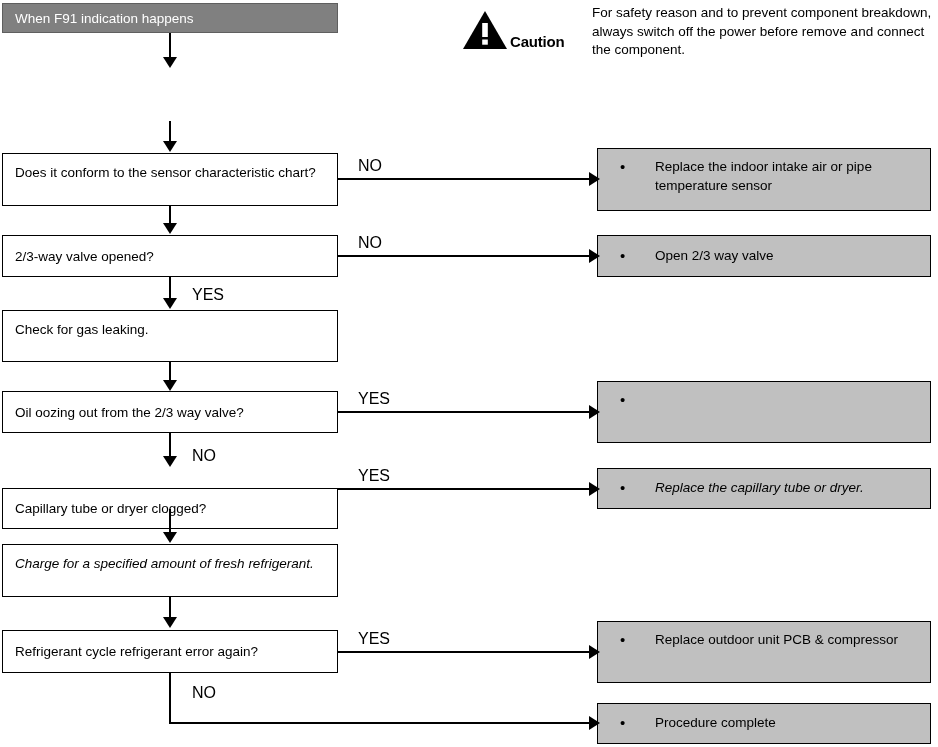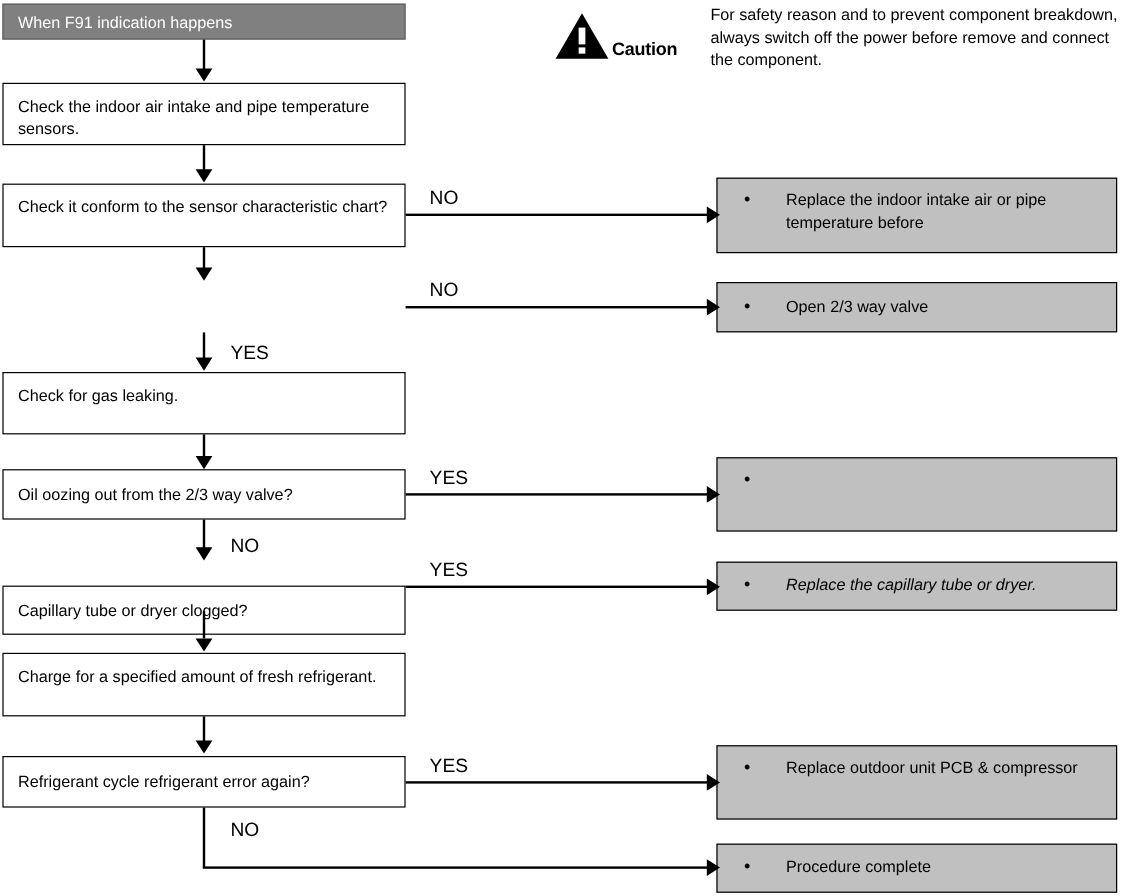--- a/index.html
+++ b/index.html
@@ -139,52 +139,52 @@
       <rect x="20.2" y="29.5" width="5.6" height="5.2" fill="#ffffff"></rect>
     </svg>
     <div class="caution-word">Caution</div>
     <div class="caution-text">For safety reason and to prevent component breakdown, always switch off the power before remove and connect the component.</div>
   </div>
 
   <div class="node header-node" style="left:2px; top:3px; width:336px; height:30px;">
     <div class="label" style="top:5px;">When F91 indication happens</div>
   </div>
 
-  <div class="node" style="left:2px; top:69px; width:336px; height:52px;">
-    <div class="label">Check the indoor air intake and pipe temperature sensors.</div>
-  </div>
 
   <div class="node" style="left:2px; top:153px; width:336px; height:53px;">
-    <div class="label">Check it conform to the sensor characteristic chart?</div>
-  </div>
-
+    <div class="label">Does it conform to the sensor characteristic chart?</div>
+  </div>
+
+  <div class="node" style="left:2px; top:235px; width:336px; height:42px;">
+    <div class="label" style="top:11px;">2/3-way valve opened?</div>
+  </div>
 
   <div class="node" style="left:2px; top:310px; width:336px; height:52px;">
     <div class="label">Check for gas leaking.</div>
   </div>
 
   <div class="node" style="left:2px; top:391px; width:336px; height:42px;">
     <div class="label" style="top:11px;">Oil oozing out from the 2/3 way valve?</div>
   </div>
 
   <div class="node" style="left:2px; top:488px; width:336px; height:41px;">
     <div class="label" style="top:10px;">Capillary tube or dryer clogged?</div>
   </div>
 
-  <div class="node" style="left:2px; top:544px; width:336px; height:53px;">
+  <div class="node" style="left:2px; top:544px; width:336px; height:53px;font-style:italic;">
     <div class="label">Charge for a specified amount of fresh refrigerant.</div>
   </div>
 
   <div class="node" style="left:2px; top:630px; width:336px; height:43px;">
     <div class="label" style="top:11px;">Refrigerant cycle refrigerant error again?</div>
   </div>
 
   <div class="node action-node" style="left:597px; top:148px; width:334px; height:63px;">
     <div class="bullet">•</div>
-    <div class="label" style="width:255px;">Replace the indoor intake air or pipe temperature before</div>
+    <div class="label" style="width:255px;">Replace the indoor intake air or pipe temperature sensor</div>
   </div>
 
   <div class="node action-node" style="left:597px; top:235px; width:334px; height:42px;">
     <div class="bullet" style="top:10px;">•</div>
     <div class="label" style="top:10px;">Open 2/3 way valve</div>
   </div>
 
   <div class="node action-node" style="left:597px; top:381px; width:334px; height:62px;">
     <div class="bullet">•</div>
   </div>

